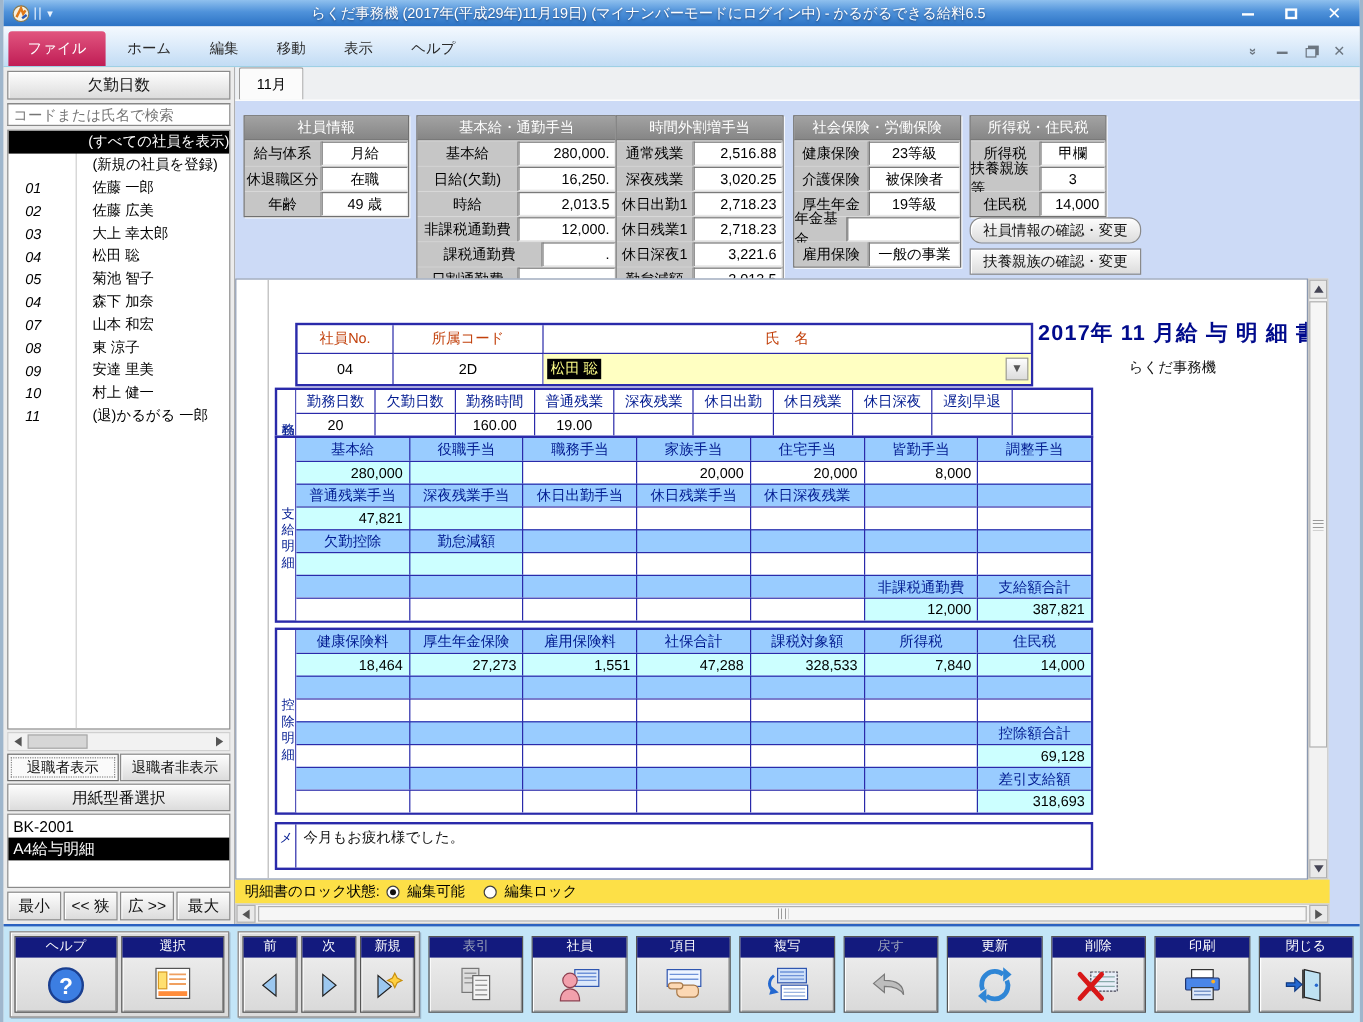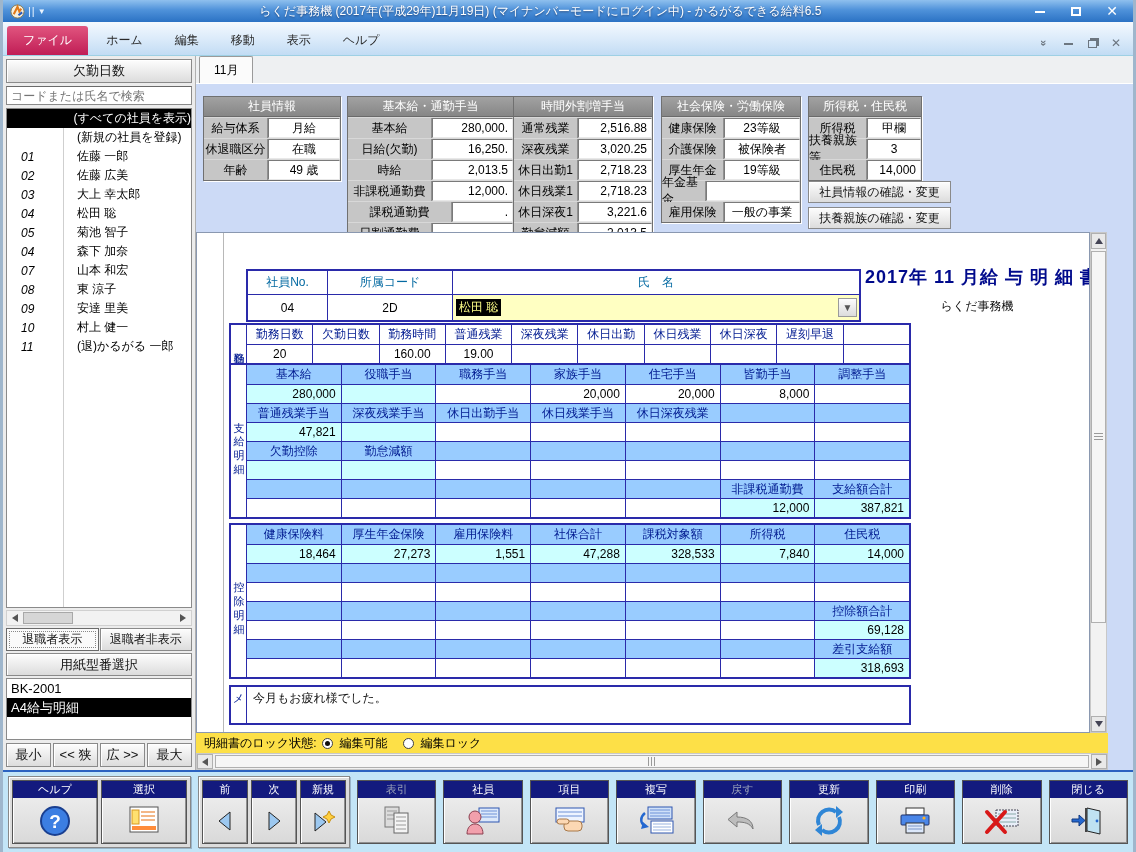--- a/index.html
+++ b/index.html
@@ -93,21 +93,21 @@
   .paperline { position:absolute; left:26px; top:0; bottom:0; width:1px; background:#b8b8b8; }
 
   .vscroll { width:17px; background:#f2f2f2; border:1px solid #c8c8c8; display:flex; flex-direction:column; align-items:center; }
   .vbtn { width:15px; height:16px; background:#e9e9e9; border:1px solid #b0b0b0; display:flex; align-items:center; justify-content:center; }
   .vthumb { width:15px; flex:0 0 372px; margin-top:2px; background:#f6f6f6; border:1px solid #b0b0b0;
             display:flex; align-items:center; justify-content:center; }
   .vtrack { flex:1; }
   .gripv { width:9px; height:9px; background:repeating-linear-gradient(180deg,#9a9a9a 0 1px,transparent 1px 3px); }
 
   
-  .navy { color:#0369a1; }
+  .navy { color:#c2410c; }
   .ps-header { position:absolute; left:49px; top:36px; width:615px; border:2px solid #2a2aaa; display:flex; flex-wrap:wrap; background:#fff; }
   .ph-c { border-right:1px solid #2a2aaa; border-bottom:1px solid #2a2aaa; height:24px; display:flex; align-items:center; justify-content:center; font-size:12px; }
   .ph-c.last { border-right:none; }
   .ph-v { height:25px; border-bottom:none; }
   .w1{width:80px;} .w2{width:125px;} .w3{width:406px;}
   .combo { display:flex; align-items:center; width:100%; height:100%; background:#ffffc2; padding-left:3px; }
   .combo .selname { background:#000; color:#ffff88; font-size:12px; padding:0 3px; }
   .combo-arr { margin-left:auto; width:19px; height:19px; margin-right:2px; background:linear-gradient(#fdfdfd,#dcdcdc);
                border:1px solid #9a9a9a; display:flex; align-items:center; justify-content:center; color:#555; font-size:10px; }
   .ps-titleblk { position:absolute; left:668px; top:32px; width:224px; text-align:center; }
@@ -392,21 +392,21 @@
             </div>
           <div class="ipr">
               <div class="ipl" style="width:58px;">扶養親族等</div>
               <div class="ipv">3</div>
             </div>
           <div class="ipr">
               <div class="ipl" style="width:58px;">住民税</div>
               <div class="ipv num">14,000</div>
             </div>
         </div>
-        <div class="btn pbtn" style="left:612px; top:97px; width:143px;">社員情報の確認・変更</div>
+        <div class="btn pbtn" style="left:612px; top:97px; width:143px;border-radius:10px;">社員情報の確認・変更</div>
         <div class="btn pbtn" style="left:612px; top:123px; width:143px;">扶養親族の確認・変更</div>
       </div>
 
       <div class="workwrap">
         <div class="workrow">
           <div class="workarea">
             <div class="paperline"></div>
 
             <div class="ps-header">
               <div class="ph-c w1 navy">社員No.</div>
@@ -767,42 +767,42 @@
       <div class="bod">
           <svg width="34" height="32" viewBox="0 0 34 32">
         <path d="M7,20 A11,11 0 0 1 24,7" fill="none" stroke="#2f86d6" stroke-width="4"></path>
         <polygon points="24,1 24,13 31,7" fill="#2f86d6"></polygon>
         <path d="M27,12 A11,11 0 0 1 10,25" fill="none" stroke="#2f86d6" stroke-width="4"></path>
         <polygon points="10,19 10,31 3,25" fill="#2f86d6"></polygon>
           </svg>
         </div>
     </div>
     <div class="tbtn">
+      <div class="cap">削除</div>
+      <div class="bod">
+          <svg width="38" height="30" viewBox="0 0 38 30">
+        <rect x="13" y="4" width="22" height="16" fill="#e8eef8" stroke="#445" stroke-dasharray="2,1"></rect>
+        <path d="M15,8 h18 M15,12 h18 M15,16 h18" stroke="#8aa" stroke-width="1.1"></path>
+        <path d="M4,6 L22,26 M22,6 L4,26" stroke="#d81818" stroke-width="4" stroke-linecap="round"></path>
+          </svg>
+        </div>
+    </div>
+    <div class="tbtn">
       <div class="cap">印刷</div>
       <div class="bod">
           <svg width="36" height="30" viewBox="0 0 36 30">
         <rect x="9" y="2" width="18" height="7" fill="#fff" stroke="#333"></rect>
         <rect x="4" y="9" width="28" height="10" rx="1" fill="#4a86e8" stroke="#20356e"></rect>
         <circle cx="27" cy="12" r="1.6" fill="#ffb020"></circle>
         <rect x="9" y="17" width="18" height="10" fill="#dce8fa" stroke="#333"></rect>
         <path d="M11,20 h14 M11,23 h14" stroke="#7a96c8" stroke-width="1.2"></path>
           </svg>
         </div>
     </div>
     <div class="tbtn">
-      <div class="cap">削除</div>
-      <div class="bod">
-          <svg width="38" height="30" viewBox="0 0 38 30">
-        <rect x="13" y="4" width="22" height="16" fill="#e8eef8" stroke="#445" stroke-dasharray="2,1"></rect>
-        <path d="M15,8 h18 M15,12 h18 M15,16 h18" stroke="#8aa" stroke-width="1.1"></path>
-        <path d="M4,6 L22,26 M22,6 L4,26" stroke="#d81818" stroke-width="4" stroke-linecap="round"></path>
-          </svg>
-        </div>
-    </div>
-    <div class="tbtn">
       <div class="cap">閉じる</div>
       <div class="bod">
           <svg width="36" height="30" viewBox="0 0 36 30">
         <polygon points="17,2 30,5 30,28 17,25" fill="#bfe2f2" stroke="#222"></polygon>
         <rect x="15" y="2" width="2" height="24" fill="#444"></rect>
         <circle cx="27" cy="15" r="1.4" fill="#2468d0"></circle>
         <polygon points="2,13 9,13 9,9 15,14.5 9,20 9,16 2,16" fill="#2468d0" stroke="#123a80"></polygon>
           </svg>
         </div>
     </div>

